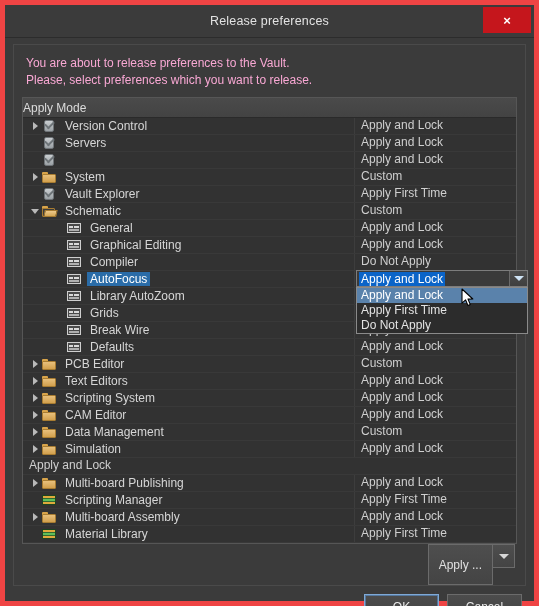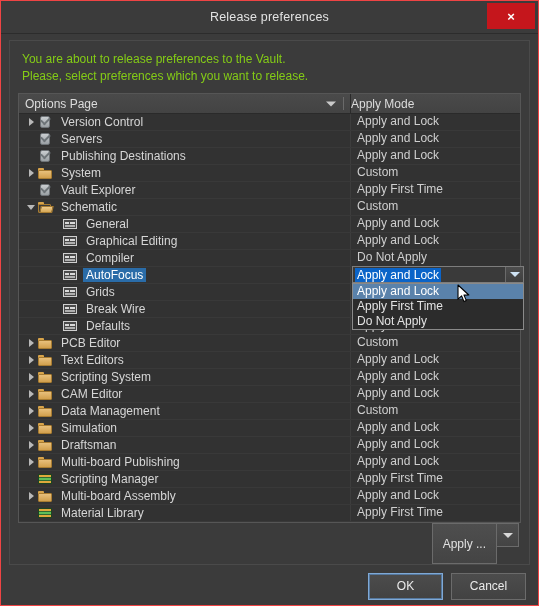--- a/index.html
+++ b/index.html
@@ -8,21 +8,21 @@
     background:#383838;
     font-family:"Liberation Sans",sans-serif;
     font-size:12px;
     color:#d6d6d6;
     overflow:hidden;
     -webkit-font-smoothing:antialiased;
   }
   .dialog{
     position:absolute;inset:0;
     background:#3b3b3b;
-    border:1px solid #ef4444;
+    border:5px solid #ef4444;
     box-sizing:border-box;
     display:flex;flex-direction:column;
   }
   
   .titlebar{
     height:32px;flex:0 0 32px;
     background:#3b3b3b;
     position:relative;
     display:flex;align-items:center;justify-content:center;
     border-bottom:1px solid #2c2c2c;
@@ -44,21 +44,21 @@
     margin:6px 8px 0 8px;
     border:1px solid #4a4a4a;
     background:#3b3b3b;
     flex:1 1 auto;
     display:flex;flex-direction:column;
     box-sizing:border-box;
   }
   .intro{
     padding:10px 12px 8px 12px;
     line-height:17px;
-    color:#84cc16;
+    color:#f9a8d4;
     font-size:12px;
   }
   
   .grid-wrap{
     margin:0 8px 0 8px;
     border:1px solid #565656;
     background:#2f2f2f;
     flex:1 1 auto;
     display:flex;flex-direction:column;
     min-height:0;
@@ -362,25 +362,20 @@
   <div class="panel">
 
     <div class="intro">
       <div>You are about to release preferences to the Vault.</div>
       <div>Please, select preferences which you want to release.</div>
     </div>
 
     <div class="grid-wrap">
 
       <div class="grid-head">
-        <div class="col-options">
-          <span>Options Page</span>
-          <span class="sort-arrow"></span>
-          <span class="sep"></span>
-        </div>
         <div class="col-apply">
           <span>Apply Mode</span>
         </div>
       </div>
 
       <div class="rows" id="rows">
           <div class="row">
             <div class="name-cell indent-0">
               <span class="twisty closed"></span>
               <span class="icon ico-vault">
@@ -402,21 +397,20 @@
             </div>
             <div class="mode-cell">Apply and Lock</div>
           </div>
           <div class="row">
             <div class="name-cell indent-0">
               <span class="twisty none"></span>
               <span class="icon ico-vault">
                 <span class="body"></span>
                 <span class="chk"></span>
               </span>
-              <span class="label">Publishing Destinations</span>
             </div>
             <div class="mode-cell">Apply and Lock</div>
           </div>
           <div class="row">
             <div class="name-cell indent-0">
               <span class="twisty closed"></span>
               <span class="icon ico-folder">
                 <span class="tab"></span>
                 <span class="base"></span>
               </span>
@@ -501,20 +495,33 @@
           </div>
           <div class="row">
             <div class="name-cell indent-1">
               <span class="twisty none"></span>
               <span class="icon ico-page">
                 <span class="frame"></span>
                 <span class="l1"></span>
                 <span class="l2"></span>
                 <span class="l3"></span>
               </span>
+              <span class="label">Library AutoZoom</span>
+            </div>
+            <div class="mode-cell">Apply and Lock</div>
+          </div>
+          <div class="row">
+            <div class="name-cell indent-1">
+              <span class="twisty none"></span>
+              <span class="icon ico-page">
+                <span class="frame"></span>
+                <span class="l1"></span>
+                <span class="l2"></span>
+                <span class="l3"></span>
+              </span>
               <span class="label">Grids</span>
             </div>
             <div class="mode-cell">Apply and Lock</div>
           </div>
           <div class="row">
             <div class="name-cell indent-1">
               <span class="twisty none"></span>
               <span class="icon ico-page">
                 <span class="frame"></span>
                 <span class="l1"></span>
@@ -598,28 +605,20 @@
               <span class="twisty closed"></span>
               <span class="icon ico-folder">
                 <span class="tab"></span>
                 <span class="base"></span>
               </span>
               <span class="label">Simulation</span>
             </div>
             <div class="mode-cell">Apply and Lock</div>
           </div>
           <div class="row">
-            <div class="name-cell indent-0">
-              <span class="twisty closed"></span>
-              <span class="icon ico-folder">
-                <span class="tab"></span>
-                <span class="base"></span>
-              </span>
-              <span class="label">Draftsman</span>
-            </div>
             <div class="mode-cell">Apply and Lock</div>
           </div>
           <div class="row">
             <div class="name-cell indent-0">
               <span class="twisty closed"></span>
               <span class="icon ico-folder">
                 <span class="tab"></span>
                 <span class="base"></span>
               </span>
               <span class="label">Multi-board Publishing</span>

